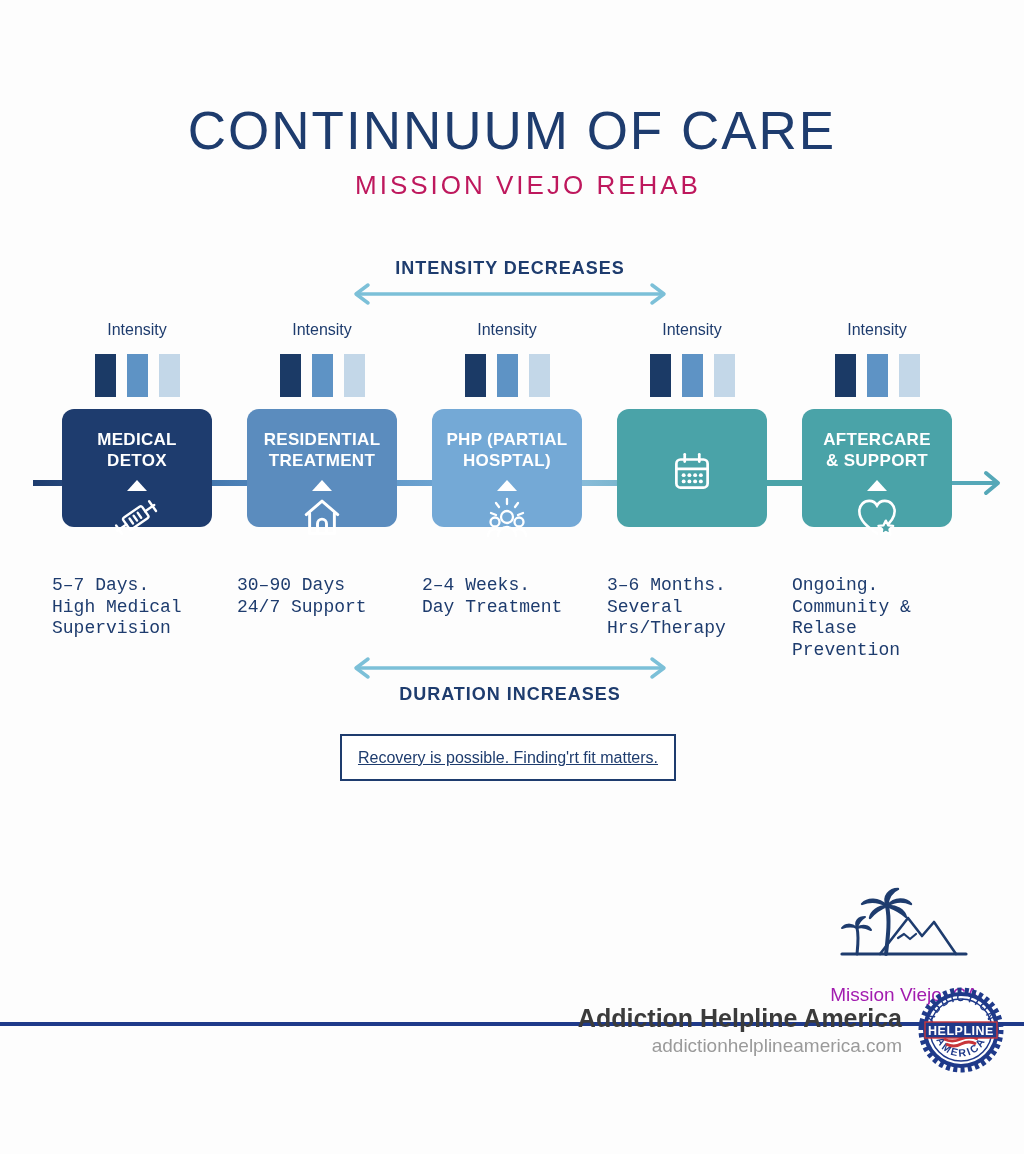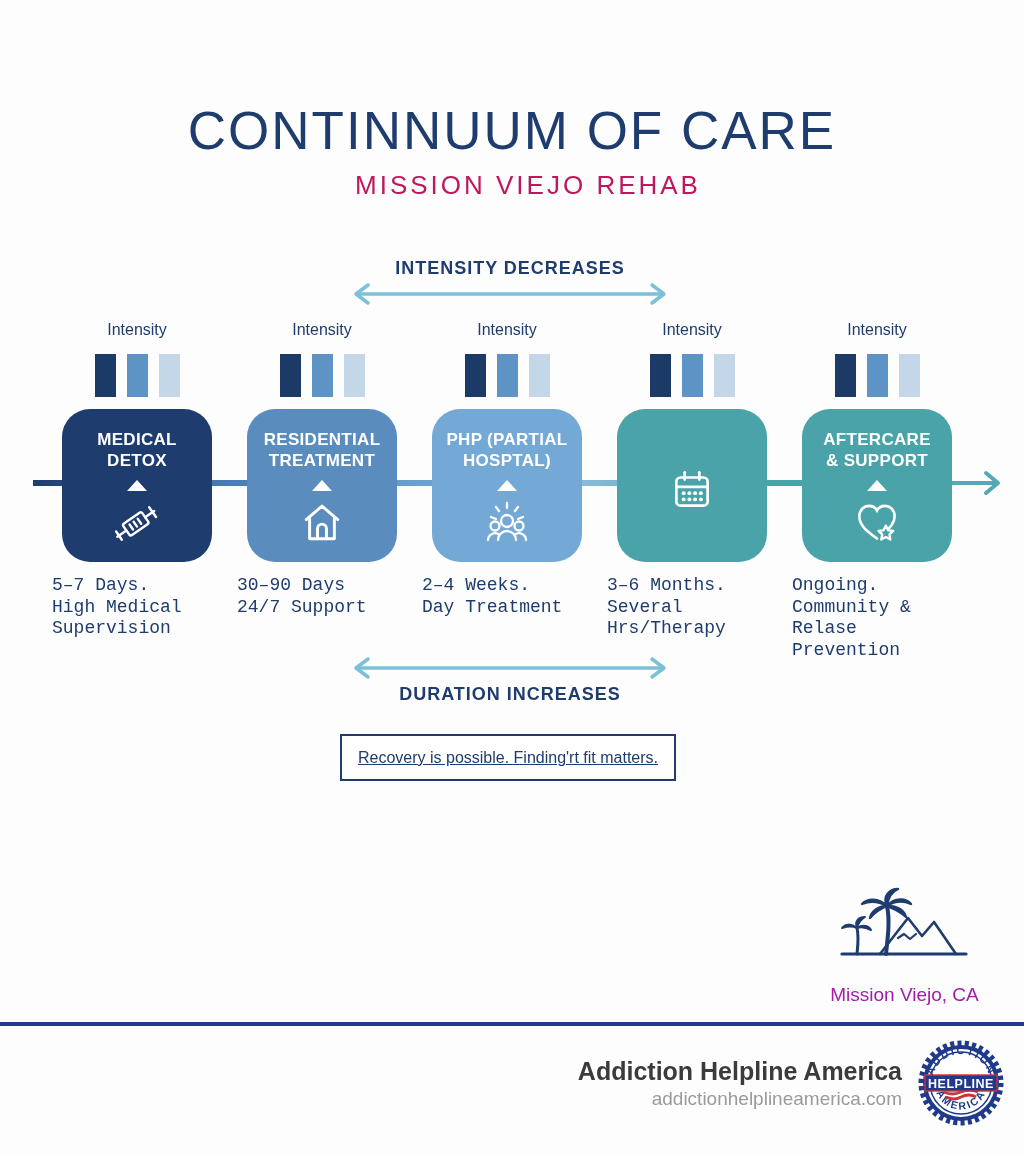--- a/index.html
+++ b/index.html
@@ -26,21 +26,21 @@
   .timeline-arrow { position:absolute; top:468px; left:948px; z-index:1; }
 
   
   .stage { position:absolute; top:291px; width:150px; height:400px;margin-top:24px; }
   .st1 { left:62px; } .st2 { left:247px; } .st3 { left:432px; } .st4 { left:617px; } .st5 { left:802px; }
   .intensity-caption { position:absolute; top:6px; width:100%; text-align:center;
                        font-size:16px; color:#1e3c6e; }
   .bars { position:absolute; top:39px; width:100%; display:flex; justify-content:center; gap:11px; }
   .bar { width:21px; height:43px; }
   .bar-a { background:#1b3a66; } .bar-b { background:#5e93c5; } .bar-c { background:#c3d7e8; }
-  .box { position:absolute; top:94px; width:150px; height:153px; border-radius:28px; z-index:2;
+  .box { position:absolute; top:94px; width:150px; height:118px; border-radius:12px; z-index:2;
          display:flex; flex-direction:column; align-items:center; padding-top:20px; }
   .st1 .box { background:#1e3c6e; }
   .st2 .box { background:#5b8cbe; }
   .st3 .box { background:#74a9d6; }
   .st4 .box { background:#4aa3a8; padding-top:14px; }
   .st5 .box { background:#4aa3a8; }
   .box-title { font-size:17px; font-weight:700; color:#ffffff; text-align:center;
                line-height:1.25; white-space:pre-line; letter-spacing:0.3px; }
   .tri { width:0; height:0; border-left:10px solid transparent; border-right:10px solid transparent;
          border-bottom:11px solid #ffffff; margin-top:8px; }
@@ -52,21 +52,21 @@
   .note-box { position:absolute; top:734px; left:340px; width:336px; height:47px;
               border:2px solid #1e3c6e; background:#ffffff; display:flex; align-items:center; justify-content:center; }
   .note-text { font-size:16px; color:#1e3c6e;text-decoration:underline; }
 
   
   .location { position:absolute; top:886px; left:822px; width:165px; text-align:center; }
   .location-label { margin-top:20px; font-size:19px; color:#a21caf; }
 
   
   .footer-divider { position:absolute; top:1022px; left:0; width:1024px; height:4px; background:#1f3a8a; }
-  .footer { position:absolute; top:1040px; right:20px; display:flex; align-items:center; gap:16px; }
+  .footer { position:absolute; top:987px; right:20px; display:flex; align-items:center; gap:16px; }
   .footer-text { text-align:right; }
   .footer-brand { font-size:25px; font-weight:700; color:#3b3b3b; }
   .footer-site { font-size:19px; color:#9a9a9a; margin-top:2px; }
 </style>
 </head>
 <body>
 
 <div class="canvas">
 
   <div class="title">CONTINNUUM OF CARE</div>

